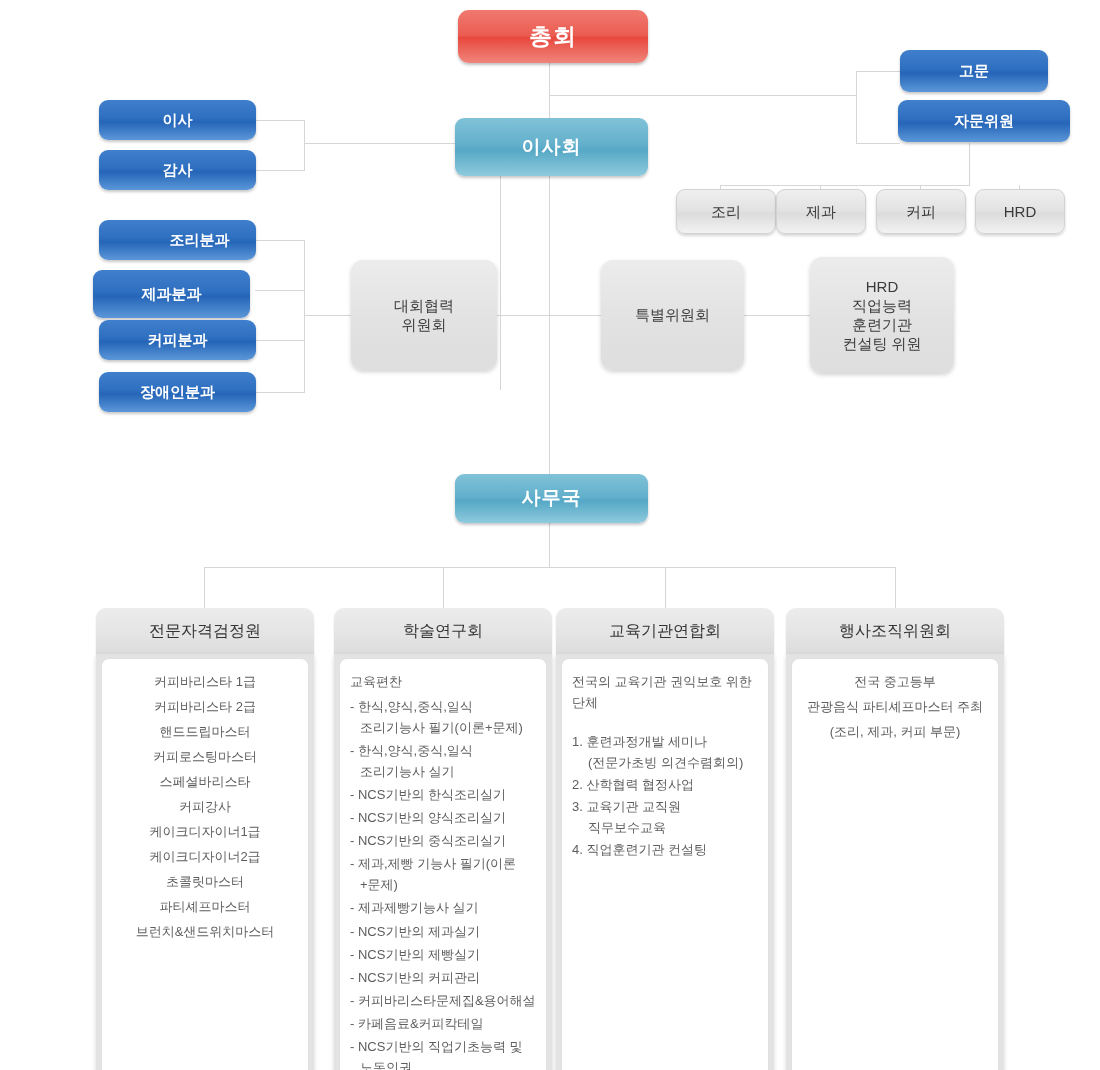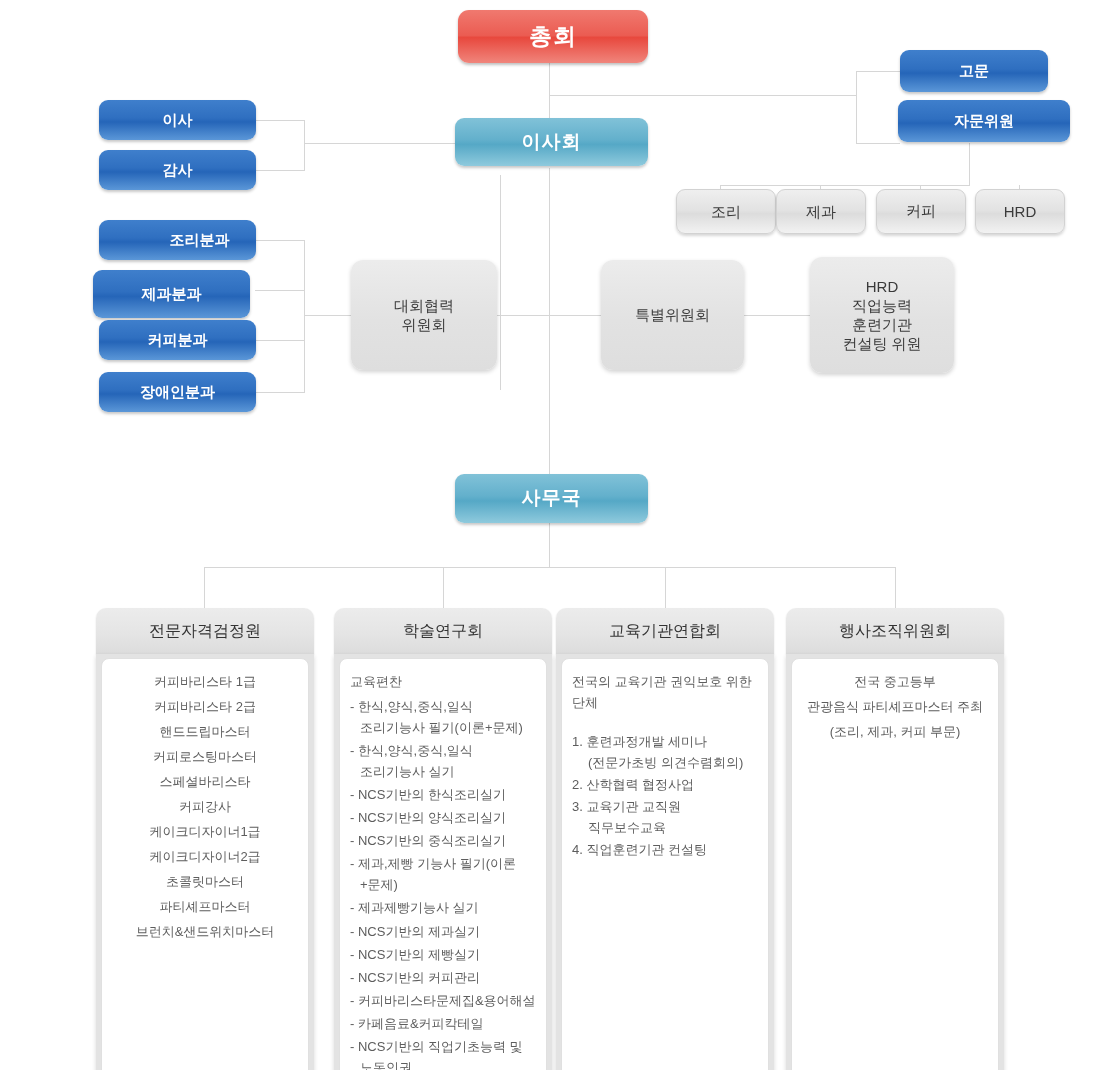--- a/index.html
+++ b/index.html
@@ -148,29 +148,29 @@
   <div class="ln v" style="left:549px;top:522px;height:45px;"></div>
 
   <div class="ln h" style="left:204px;top:567px;width:691px;"></div>
   <div class="ln v" style="left:204px;top:567px;height:41px;"></div>
   <div class="ln v" style="left:443px;top:567px;height:41px;"></div>
   <div class="ln v" style="left:665px;top:567px;height:41px;"></div>
   <div class="ln v" style="left:895px;top:567px;height:41px;"></div>
 
   <div class="node n-red" style="left:458px;top:10px;width:190px;height:53px;">총회</div>
 
-  <div class="node n-teal" style="left:455px;top:118px;width:193px;height:48px;">이사회</div>
+  <div class="node n-teal" style="left:455px;top:118px;width:193px;height:58px;">이사회</div>
 
   <div class="node n-blue" style="left:900px;top:50px;width:148px;height:42px;">고문</div>
 
   <div class="node n-blue" style="left:890px;top:100px;width:172px;height:42px;margin-left:8px;">자문위원</div>
 
   <div class="node n-gray-pill" style="left:676px;top:189px;width:100px;height:45px;">조리</div>
   <div class="node n-gray-pill" style="left:776px;top:189px;width:90px;height:45px;">제과</div>
-  <div class="node n-gray-pill" style="left:876px;top:189px;width:90px;height:45px;font-family:Liberation Serif, serif;">커피</div>
+  <div class="node n-gray-pill" style="left:876px;top:189px;width:90px;height:45px;">커피</div>
   <div class="node n-gray-pill" style="left:975px;top:189px;width:90px;height:45px;">HRD</div>
 
   <div class="node n-blue" style="left:99px;top:100px;width:157px;height:40px;">이사</div>
   <div class="node n-blue" style="left:99px;top:150px;width:157px;height:40px;">감사</div>
 
   <div class="node n-blue" style="left:99px;top:220px;width:157px;height:40px;padding-left:44px;">조리분과</div>
   <div class="node n-blue" style="left:93px;top:270px;width:157px;height:48px;">제과분과</div>
   <div class="node n-blue" style="left:99px;top:372px;width:157px;height:40px;">장애인분과</div>
   <div class="node n-blue" style="left:99px;top:320px;width:157px;height:40px;">커피분과</div>
 

